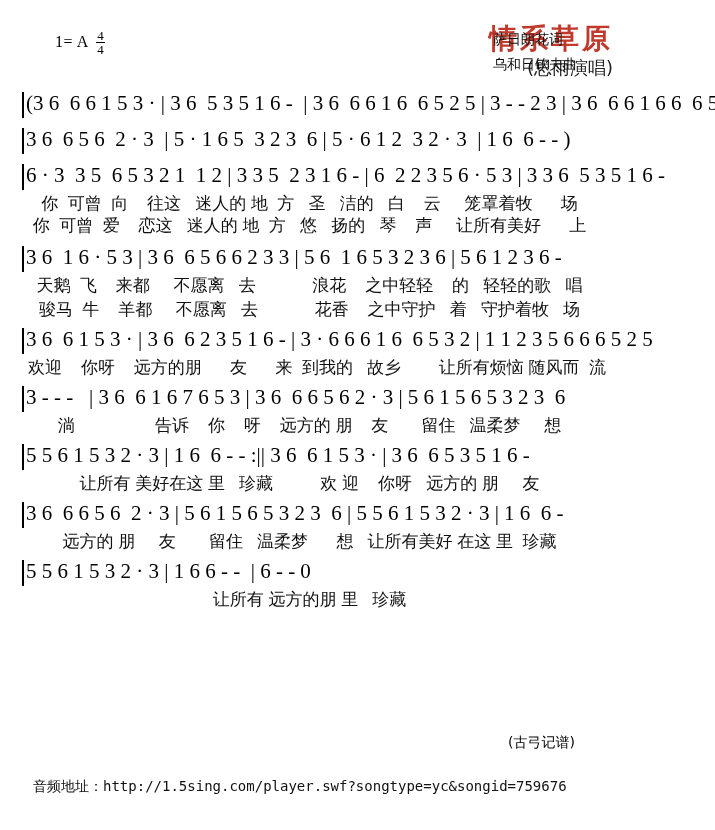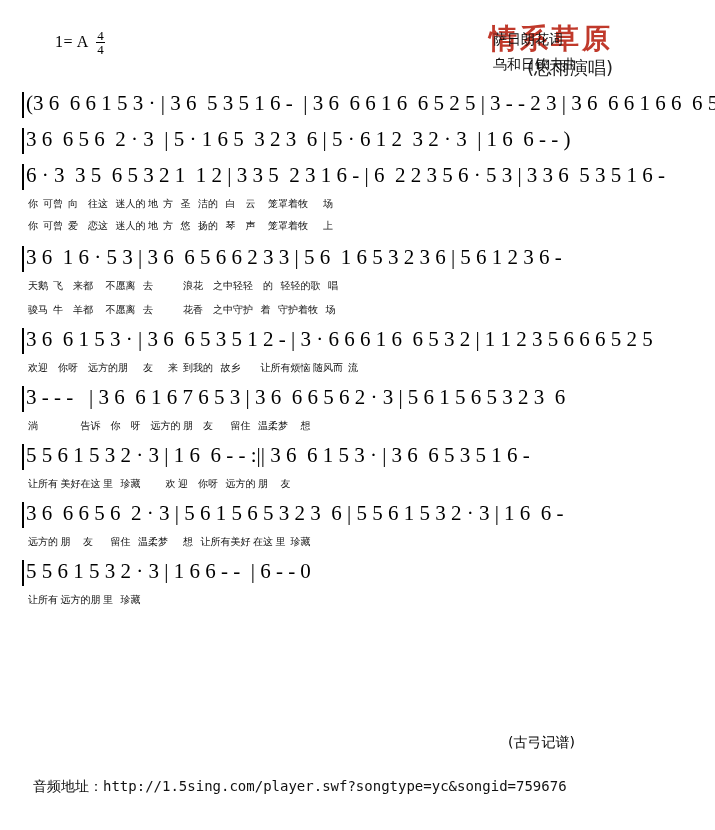--- a/index.html
+++ b/index.html
@@ -93,27 +93,28 @@
     font-family: "Liberation Serif", serif;
     font-size: 21px;
     letter-spacing: 0px;
     white-space: pre;
     line-height: 30px;
     height: 34px;
     padding-left: 4px;
   }
   .lyric-row {
     position: relative;
-    font-family: Liberation Serif, serif;
-    font-size: 10px;
+    font-family: Liberation Sans, sans-serif;
+    font-size: 17px;
     white-space: pre;
     line-height: 20px;
     height: 22px;
     padding-left: 6px;
     color: #111;
+    text-align: center;
   }
   .lyric-row.second { height: 24px; }
 
   
   .sysbar {
     position: absolute;
     left: 0;
     top: 4px;
     width: 2px;
     background: #000;
@@ -170,33 +171,33 @@
 
     <div class="system">
       <div class="sysbar h1"></div>
       <div class="notes-row">3 6  6 5 6  2 · 3  | 5 · 1 6 5  3 2 3  6 | 5 · 6 1 2  3 2 · 3  | 1 6  6 - - )</div>
     </div>
 
     <div class="system">
       <div class="sysbar h1"></div>
       <div class="notes-row">6 · 3  3 5  6 5 3 2 1  1 2 | 3 3 5  2 3 1 6 - | 6  2 2 3 5 6 · 5 3 | 3 3 6  5 3 5 1 6 -</div>
       <div class="lyric-row">你  可曾  向    往这   迷人的 地  方   圣   洁的   白    云     笼罩着牧      场</div>
-      <div class="lyric-row second">你  可曾  爱    恋这   迷人的 地  方   悠   扬的   琴    声     笼罩着牧      上</div>
+      <div class="lyric-row second">你  可曾  爱    恋这   迷人的 地  方   悠   扬的   琴    声     让所有美好      上</div>
     </div>
 
     <div class="system">
       <div class="sysbar h1"></div>
       <div class="notes-row">3 6  1 6 · 5 3 | 3 6  6 5 6 6 2 3 3 | 5 6  1 6 5 3 2 3 6 | 5 6 1 2 3 6 -</div>
       <div class="lyric-row second">天鹅  飞    来都     不愿离   去            浪花    之中轻轻    的   轻轻的歌   唱</div>
       <div class="lyric-row">骏马  牛    羊都     不愿离   去            花香    之中守护   着   守护着牧   场</div>
     </div>
 
     <div class="system">
       <div class="sysbar h1"></div>
-      <div class="notes-row">3 6  6 1 5 3 · | 3 6  6 5 3 5 1 2 - | 3 · 6 6 6 1 6  6 5 3 2 | 1 1 2 3 5 6 6 6 5 2 5</div>
+      <div class="notes-row">3 6  6 1 5 3 · | 3 6  6 2 3 5 1 6 - | 3 · 6 6 6 1 6  6 5 3 2 | 1 1 2 3 5 6 6 6 5 2 5</div>
       <div class="lyric-row">欢迎    你呀    远方的朋      友      来  到我的   故乡        让所有烦恼 随风而  流</div>
     </div>
 
     <div class="system">
       <div class="sysbar h1"></div>
       <div class="notes-row">3 - - -   | 3 6  6 1 6 7 6 5 3 | 3 6  6 6 5 6 2 · 3 | 5 6 1 5 6 5 3 2 3  6</div>
       <div class="lyric-row">淌                 告诉    你    呀    远方的 朋    友       留住   温柔梦     想</div>
     </div>
 
     <div class="system">

